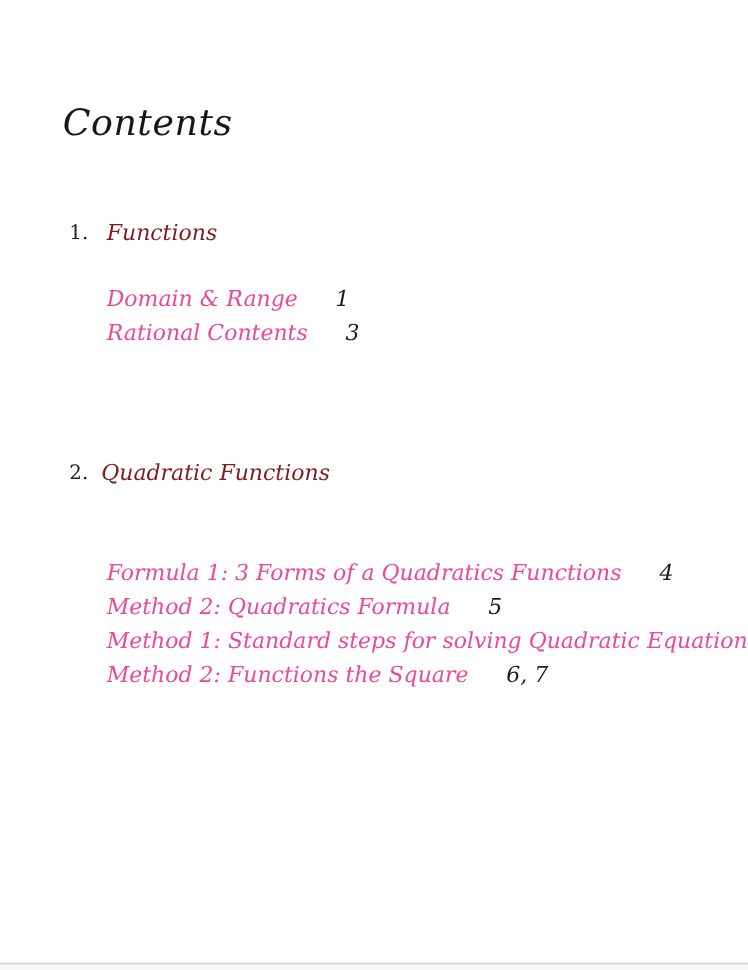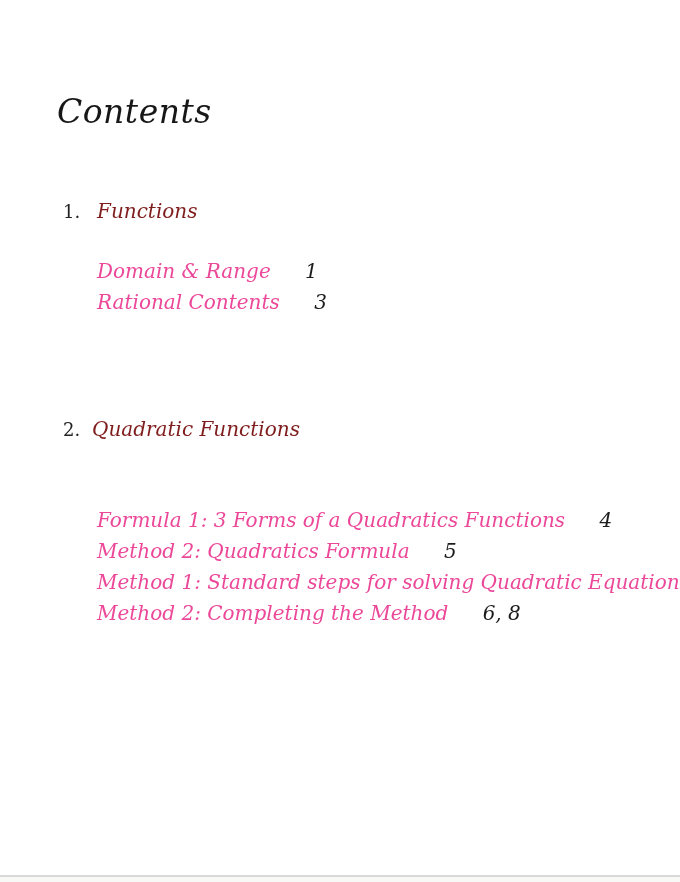--- a/index.html
+++ b/index.html
@@ -127,21 +127,21 @@
     </div>
     <div class="toc-entry">
       <span class="entry-label">Method 2: Quadratics Formula</span>
       <span class="entry-page">5</span>
     </div>
     <div class="toc-entry">
       <span class="entry-label">Method 1: Standard steps for solving Quadratic Equations</span>
       
     </div>
     <div class="toc-entry">
-      <span class="entry-label">Method 2: Completing the Method</span>
-      <span class="entry-page">6, 8</span>
+      <span class="entry-label">Method 2: Functions the Square</span>
+      <span class="entry-page">6, 7</span>
     </div>
   </div>
 
   <div class="bottom-rule"></div>
   <div class="bottom-strip"></div>
 
 </div>
 
 </body></html>

